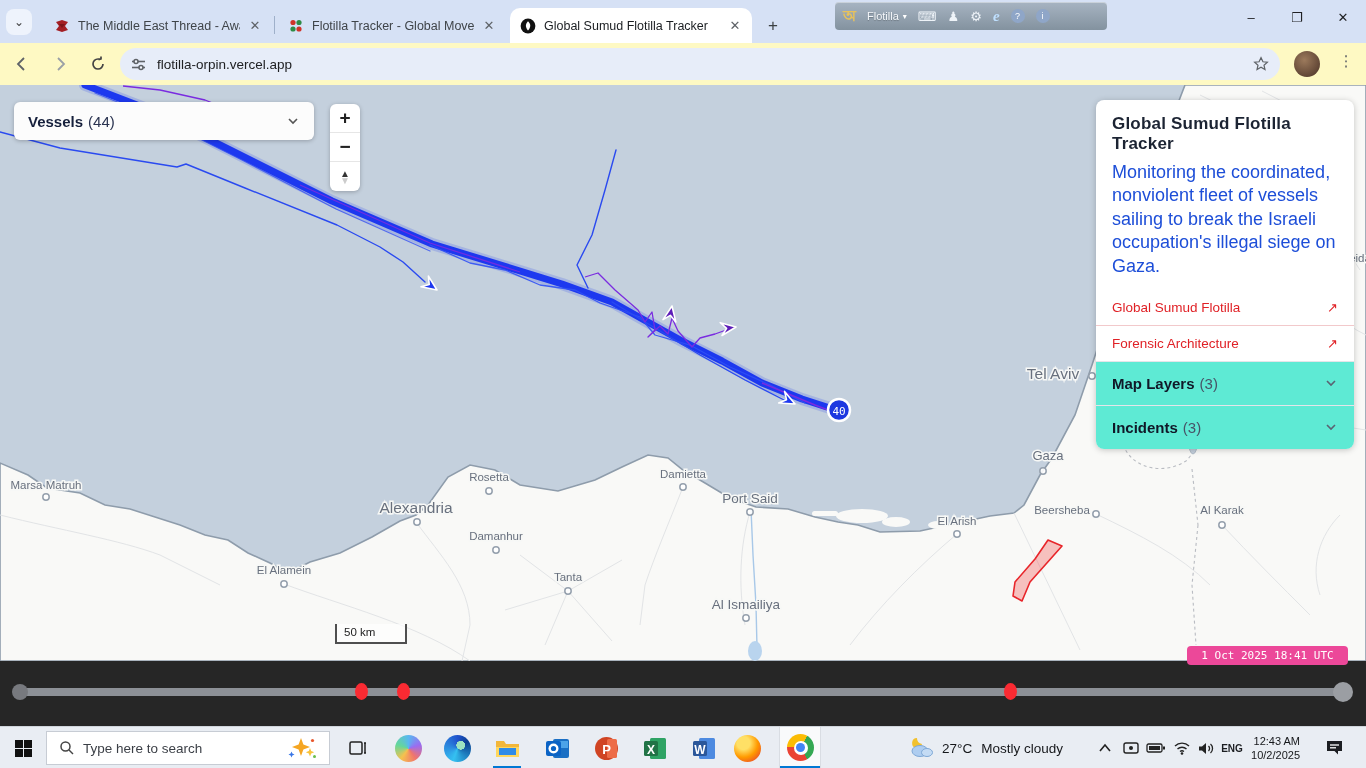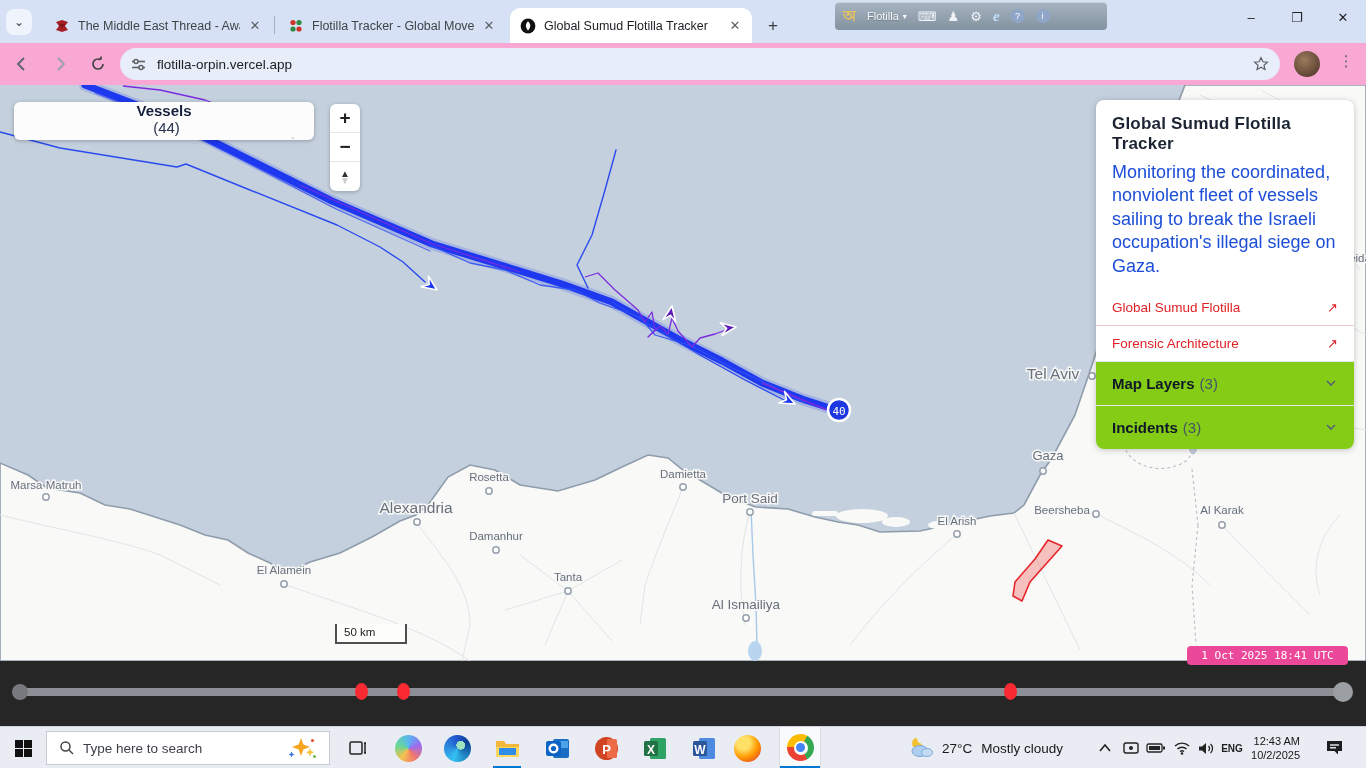--- a/index.html
+++ b/index.html
@@ -26,50 +26,50 @@
   .langbar .lang { color:#f4f7fa; font-size:11px; text-shadow:0 1px 1px rgba(0,0,0,.25); }
   .langbar .caret { color:#fff; font-size:8px; margin-left:-7px; }
   .langbar .licon { color:#eef3f8; font-size:13px; }
   .langbar .e-icon { color:#bfe0ff; font-weight:bold; font-style:italic; font-family:"Liberation Serif",serif; font-size:15px; }
   .circ { display:inline-flex; width:14px; height:14px; border-radius:50%; background:#8fa6c8; color:#fff; font-size:9px; align-items:center; justify-content:center; }
 
   .wincontrols { position:absolute; right:0; top:0; height:34px; display:flex; }
   .winbtn { width:46px; height:34px; display:flex; align-items:center; justify-content:center; color:#202124; font-size:13px; }
 
   
-  .toolbar { position:relative; height:42px; background:#f9a8d4; display:flex; align-items:center; }
+  .toolbar { position:relative; height:42px; background:#fef9c3; display:flex; align-items:center; }
   .navbtn { width:32px; height:32px; display:flex; align-items:center; justify-content:center; margin-left:6px; border-radius:50%; }
   .omnibox { position:absolute; left:120px; top:5px; width:1160px; height:32px; border-radius:16px; background:#e7edf9; display:flex; align-items:center; padding:0 10px; }
   .omnibox .url { font-size:13.5px; color:#202124; margin-left:10px; flex:1; }
   .avatar { position:absolute; left:1294px; top:8px; width:26px; height:26px; border-radius:50%; background:radial-gradient(circle at 40% 35%, #9c7a5c, #5d4333 75%); }
   .kebab { position:absolute; left:1338px; top:9px; width:16px; text-align:center; color:#5f6368; font-size:15px; letter-spacing:0; }
 
   
   .map-area { position:relative; width:1366px; height:576px; background:#c4d0dd; overflow:hidden; }
   .map-area svg.basemap { position:absolute; left:0; top:0; }
 
-  .vessels-dd { position:absolute; left:14px; top:17px; width:300px; height:38px; background:#fcfcfc; border-radius:6px; box-shadow:0 1px 4px rgba(0,0,0,.25); display:flex; align-items:center; padding:0 14px;flex-direction:column; }
+  .vessels-dd { position:absolute; left:14px; top:17px; width:300px; height:38px; background:#fcfcfc; border-radius:6px; box-shadow:0 1px 4px rgba(0,0,0,.25); display:flex; align-items:center; padding:0 14px; }
   .vessels-dd .lbl { font-size:15px; font-weight:bold; color:#16203c; }
   .vessels-dd .cnt { font-size:15px; color:#2a3350; margin-left:5px; }
   .vessels-dd .chev { margin-left:auto; color:#555; }
 
   .zoomctl { position:absolute; left:330px; top:19px; width:30px; background:#fff; border-radius:6px; box-shadow:0 1px 4px rgba(0,0,0,.25); overflow:hidden; }
   .zoomctl .zbtn { width:30px; height:29px; display:flex; align-items:center; justify-content:center; font-size:19px; font-weight:bold; color:#222; border-bottom:1px solid #e6e6e6; }
   .zoomctl .compass { width:30px; height:29px; display:flex; flex-direction:column; align-items:center; justify-content:center; line-height:7px; border-bottom:none; }
   .compass .n { color:#333; font-size:10px; } .compass .s { color:#ccc; font-size:10px; }
 
   .panel { position:absolute; left:1096px; top:15px; width:258px; background:#fff; border-radius:8px; box-shadow:0 1px 6px rgba(0,0,0,.22); overflow:hidden; }
   .panel .head { padding:14px 16px 12px; }
   .panel h1 { font-size:17px; color:#1c2433; letter-spacing:.2px; }
   .panel p { font-size:18px; color:#1d4ed8; line-height:1.3; margin-top:7px; }
   .plink { display:flex; align-items:center; padding:10px 16px; }
   .plink .txt { font-size:13.5px; color:#e02126; }
   .plink .arr { margin-left:auto; color:#e02126; font-size:13px; }
   .plink + .plink { border-top:1px solid #f2c9cb; }
-  .psec { display:flex; align-items:center; padding:13px 16px; background:#84cc16; border-top:1px solid #e4e5e9; }
+  .psec { display:flex; align-items:center; padding:13px 16px; background:#5eead4; border-top:1px solid #e4e5e9; }
   .psec .slbl { font-size:15px; font-weight:bold; color:#101828; }
   .psec .scnt { font-size:15px; color:#475467; margin-left:5px; }
   .psec .chev { margin-left:auto; color:#5a6372; }
 
   .scalebar { position:absolute; left:335px; top:539px; width:72px; height:20px; border:2px solid #4f4f4f; border-top:none; background:rgba(255,255,255,.65); font-size:11.5px; color:#222; padding:2px 0 0 7px; }
 
   .timestamp { position:absolute; left:1187px; top:646px; width:161px; height:19px; background:#ec4899; border-radius:4px; color:#fff; font-family:"DejaVu Sans Mono",monospace; font-size:11px; display:flex; align-items:center; justify-content:center; z-index:40; }
 
   
   .timeline { position:relative; height:65px; background:#262626; }

